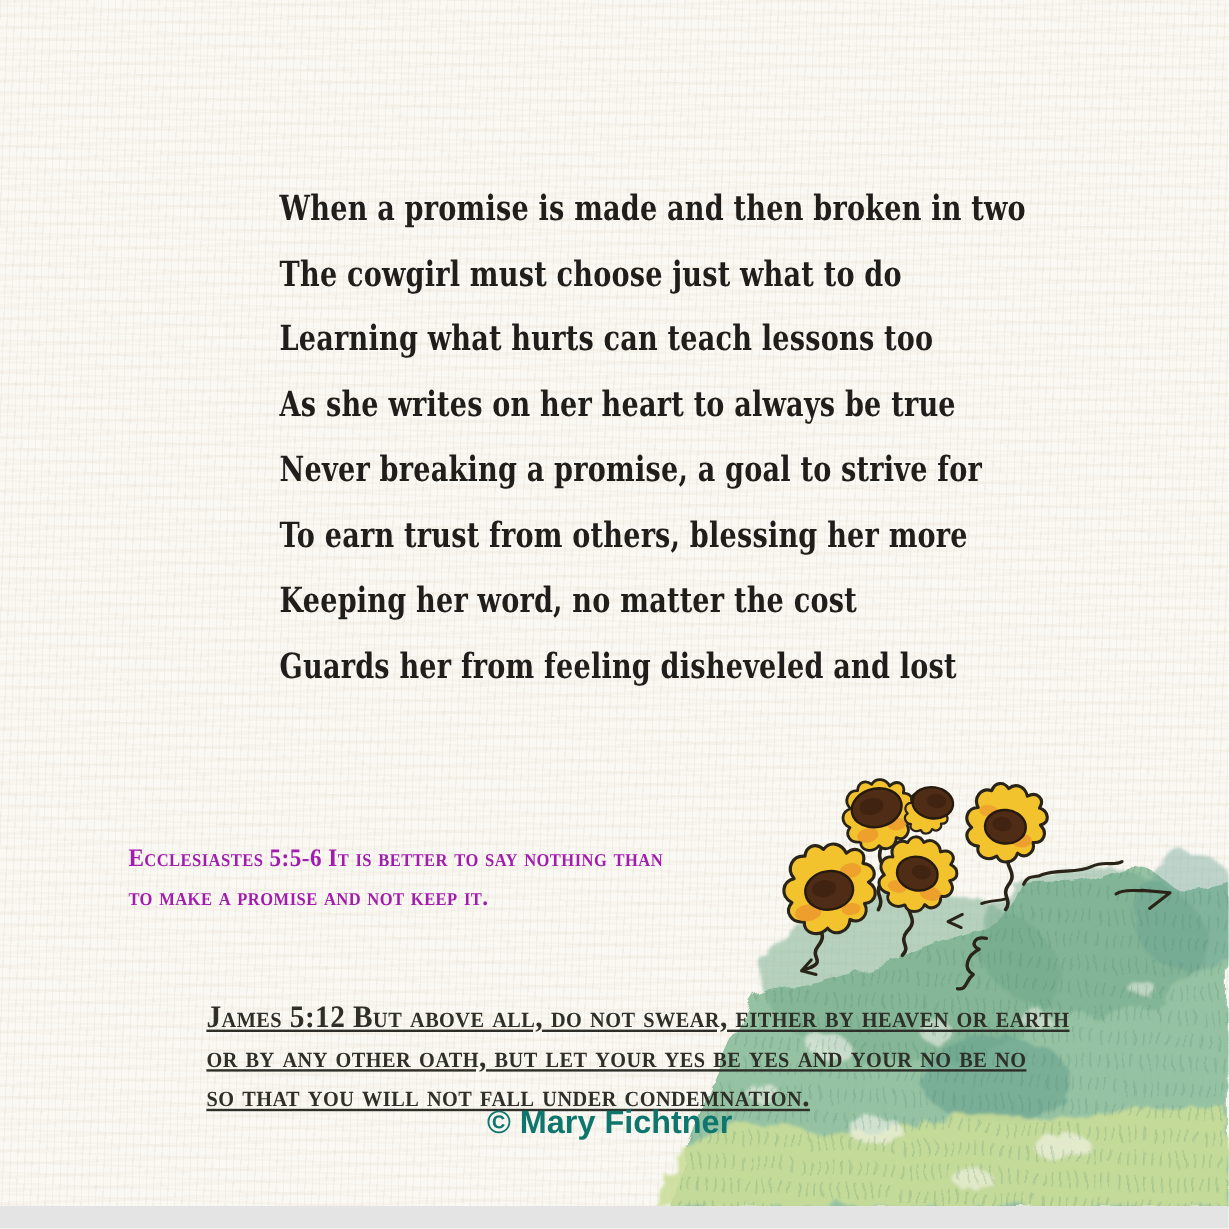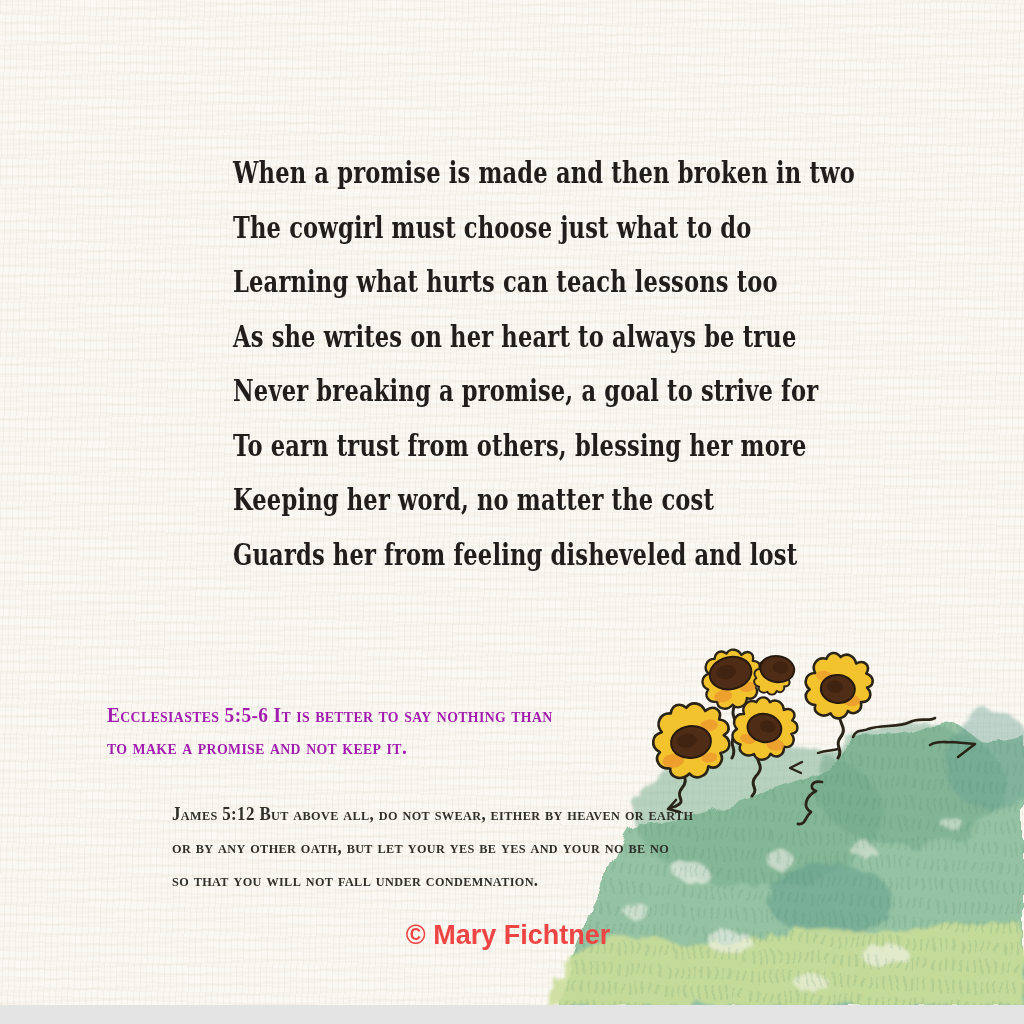--- a/index.html
+++ b/index.html
@@ -33,25 +33,25 @@
     transform:scaleX(0.78);transform-origin:left center;
     letter-spacing:0.2px;
   }
   .verse{
     position:absolute;z-index:3;color:#a21caf;
     font-family:"Liberation Serif",serif;font-weight:600;
     font-variant:small-caps;
   }
   .verse-ecclesiastes{left:107px;top:700px;font-size:21px;letter-spacing:0.4px;}
   .verse-ecclesiastes .verse-line{height:31.5px;line-height:31.5px;white-space:nowrap;transform:scaleX(0.92);transform-origin:left center;}
-  .verse-james{left:172px;top:798px;font-size:18px;letter-spacing:0.4px;color:#2e2f28;}
+  .verse-james{left:172px;top:831px;font-size:26px;letter-spacing:0.4px;color:#2e2f28;text-decoration:underline;}
   .verse-james .verse-line{height:33px;line-height:33px;white-space:nowrap;transform:scaleX(0.94);transform-origin:left center;}
   .credits{
     position:absolute;left:300px;top:919px;width:416px;z-index:4;
-    text-align:center;color:#ef4444;
+    text-align:center;color:#0f766e;
     font-family:"Liberation Sans",sans-serif;font-weight:700;font-size:27px;
   }
   .credit-line{height:33px;line-height:33px;white-space:nowrap;}
 </style>
 </head>
 <body>
 
 <div class="stage">
 
   <div class="paper"></div>

